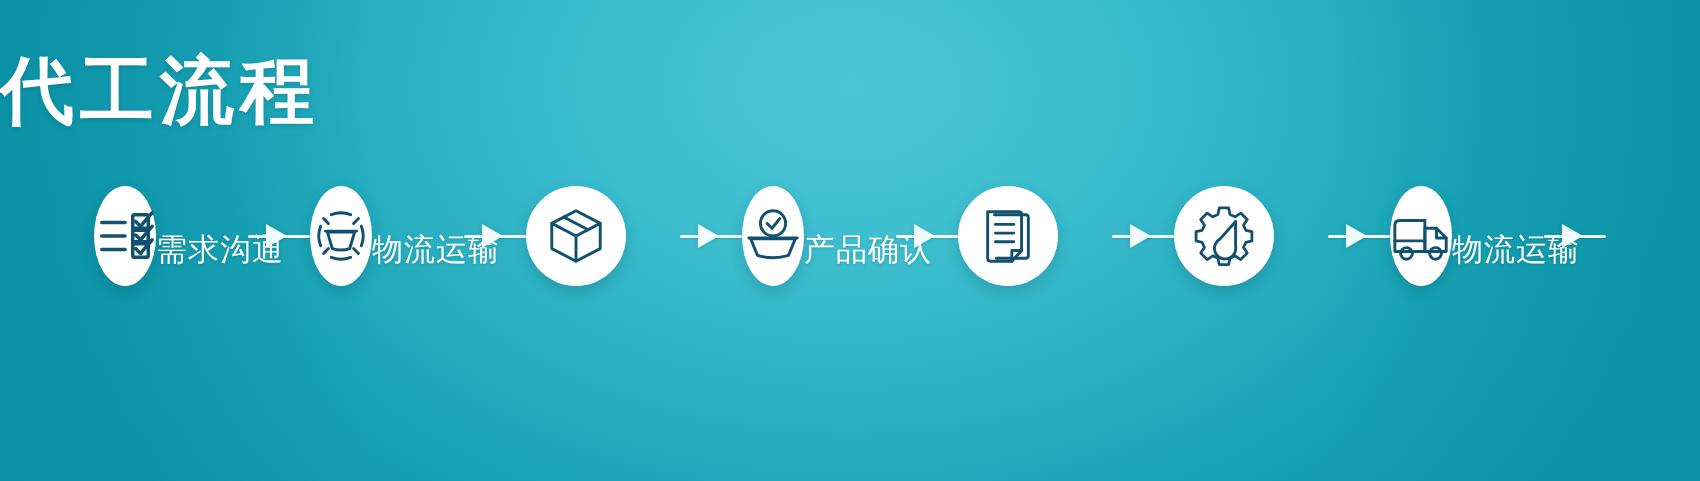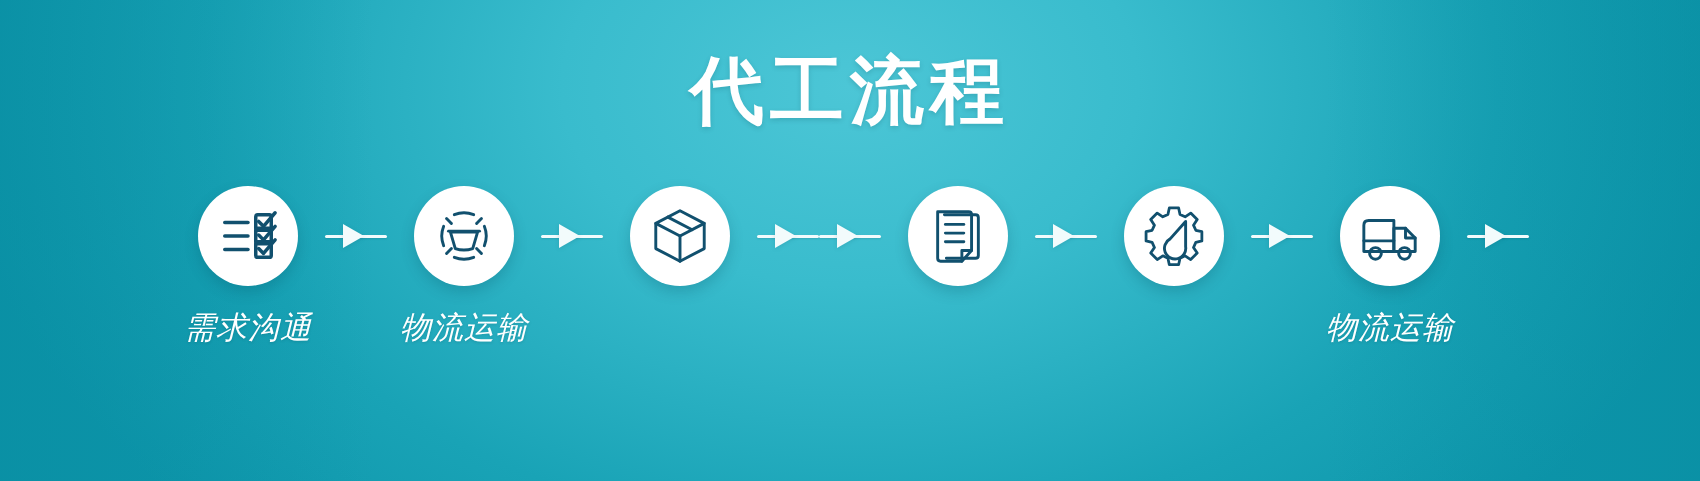--- a/index.html
+++ b/index.html
@@ -14,32 +14,32 @@
       linear-gradient(180deg,#3ec0d2 0%, #12a0b4 100%);
     overflow:hidden;
   }
   #banner::before{
     content:""; position:absolute; inset:0;
     background:linear-gradient(90deg, rgba(7,140,160,.55) 0%, rgba(7,140,160,0) 22%, rgba(7,140,160,0) 78%, rgba(7,140,160,.5) 100%);
     pointer-events:none;
   }
   .title {
     position:absolute; top:54px; left:0; width:100%;
-    text-align:center; color:#ffffff;
+    color:#ffffff;
     font-size:74px; font-weight:bold; letter-spacing:6px;
     line-height:1;
     text-shadow:0 2px 5px rgba(0,60,70,.18);
     z-index:3;
   }
   .flow {
     position:absolute; top:186px; left:0; width:100%;
     display:flex; align-items:flex-start; justify-content:center;
     z-index:3;
   }
-  .step { width:154px; display:flex; flex-direction:column; align-items:center;font-style:italic; }
+  .step { width:154px; display:flex; flex-direction:row; align-items:center; }
   .bubble {
     width:100px; height:100px; border-radius:50%;
     background:#ffffff;
     display:flex; align-items:center; justify-content:center;
     box-shadow:0 6px 14px rgba(0,70,85,.22);
   }
   .bubble svg { width:62px; height:62px; display:block; }
   .label {
     margin-top:26px; color:#ffffff;
     font-size:31px; font-weight:normal; letter-spacing:1px;
@@ -132,20 +132,33 @@
           </svg>
         </span>
       </div>
     </div>
 
     <div class="connector">
       <div class="bar"></div>
       <div class="tri"></div>
     </div>
 
+    <div class="step">
+      <div class="bubble">
+        <span>
+          <svg viewBox="0 0 64 64" fill="none" stroke="#11506e" stroke-width="3" stroke-linecap="round" stroke-linejoin="round">
+            <circle cx="32" cy="19" r="13"></circle>
+            <polyline points="26,19 31,24 39,14"></polyline>
+            <path d="M9 35 L55 35 L48 52 Q32 57 16 52 Z"></path>
+            <line x1="7" y1="34" x2="57" y2="34"></line>
+          </svg>
+        </span>
+      </div>
+      <div class="label">产品确认</div>
+    </div>
 
     <div class="connector">
       <div class="bar"></div>
       <div class="tri"></div>
     </div>
 
     <div class="step">
       <div class="bubble">
         <span>
           <svg viewBox="0 0 64 64" fill="none" stroke="#11506e" stroke-width="3" stroke-linecap="round" stroke-linejoin="round">

